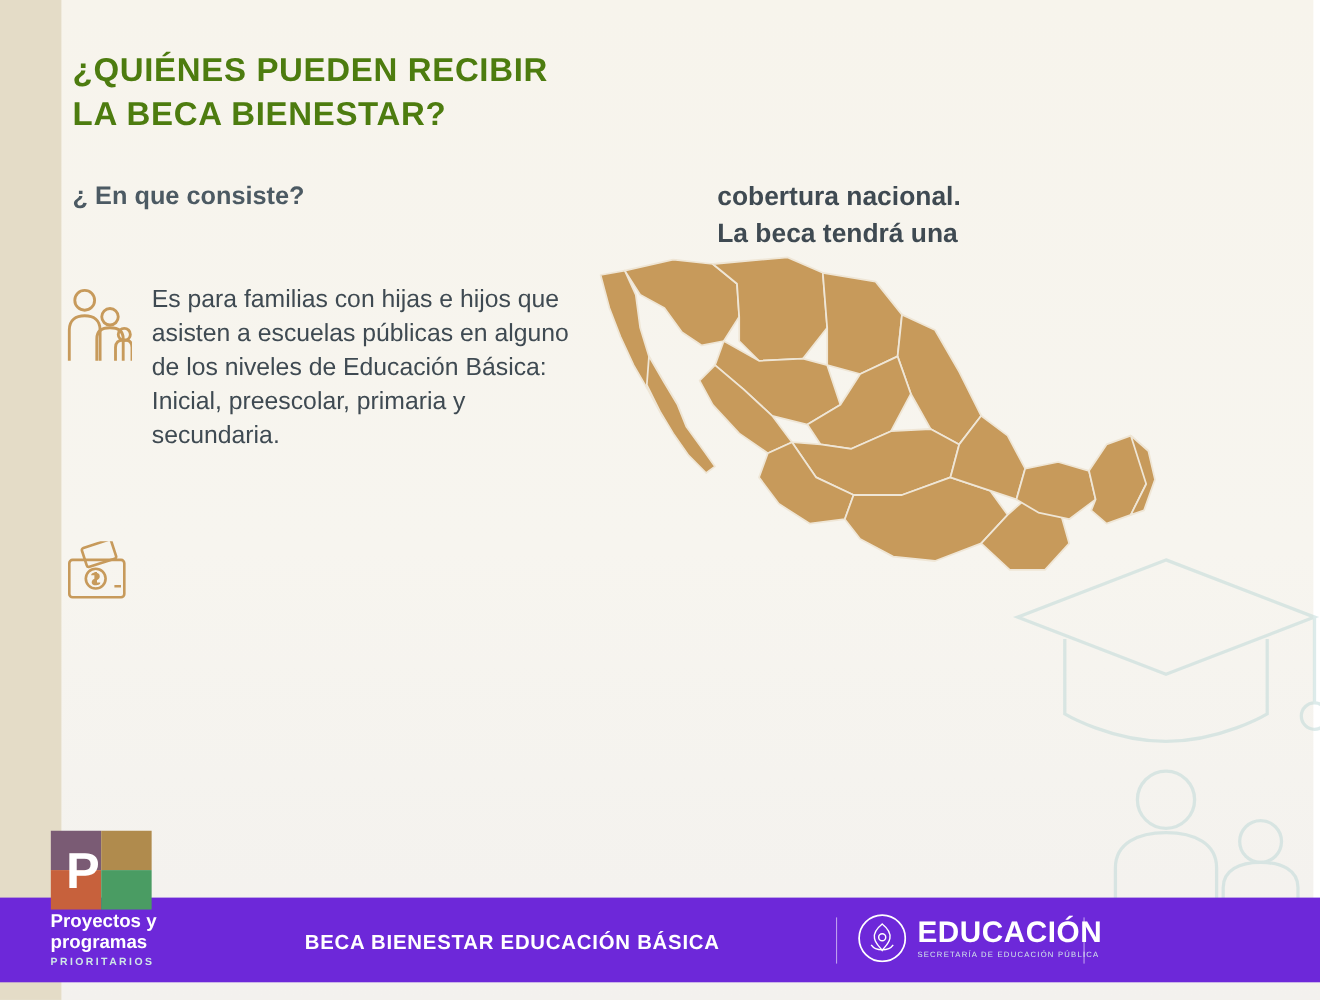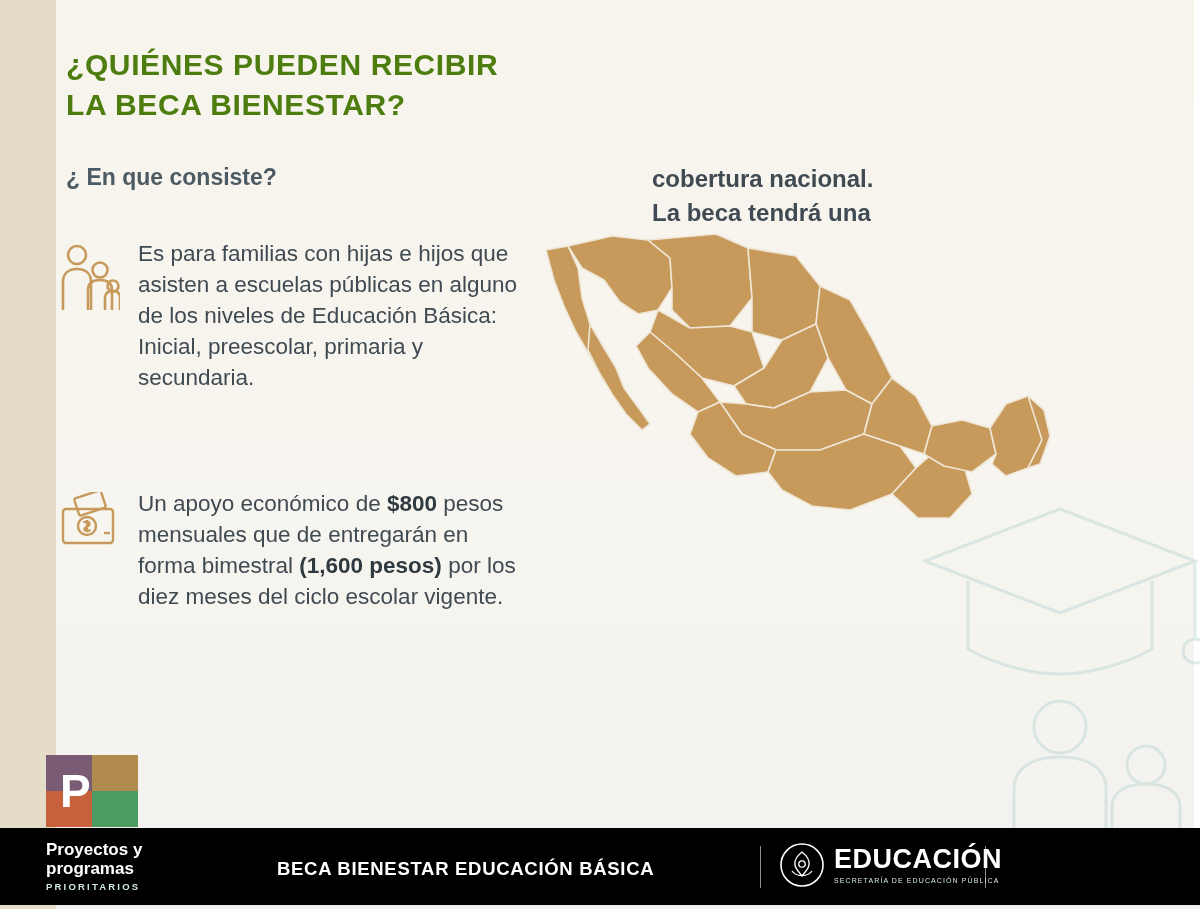--- a/index.html
+++ b/index.html
@@ -81,21 +81,21 @@
   .bullet .btext {
     color: #3f4a52;
     font-size: 22.5px;
     line-height: 1.38;
     width: 380px;
   }
   .bullet .btext b {
     color: #2f3940;
   }
 
-  #bullet-1 { left: 60px; top: 238px; }
+  #bullet-1 { left: 60px; top: 256px; }
   #bullet-2 { left: 60px; top: 488px; }
 
   
   .map-caption {
     position: absolute;
     left: 652px;
     top: 162px;
     color: #3f4a52;
     font-size: 24px;
     font-weight: bold;
@@ -107,24 +107,24 @@
     left: 520px;
     top: 228px;
     width: 560px;
     height: 380px;
   }
 
   
   .footer {
     position: absolute;
     left: 0;
-    bottom: 4px;
+    bottom: 16px;
     width: 1200px;
     height: 77px;
-    background: #000000;
+    background: #6d28d9;
     display: flex;
     align-items: center;
   }
   .footer-left {
     position: absolute;
     left: 0;
     bottom: 0;
     width: 230px;
     height: 77px;
     display: flex;
@@ -273,23 +273,20 @@
       <svg width="62" height="62" viewBox="0 0 62 62">
         <g fill="none" stroke="#c79a5b" stroke-width="2.4">
           <rect x="16" y="2" width="28" height="18" rx="2" transform="rotate(-18 30 11)"></rect>
           <rect x="3" y="17" width="50" height="34" rx="3"></rect>
           <circle cx="27" cy="34" r="9"></circle>
           <path d="M27 28 L27 40 M24 31 C24 29 29.5 29 29.5 32 C29.5 35 24.5 34.5 24.5 37 C24.5 39.5 30 39.5 30 37.5"></path>
           <path d="M44 41 L50 41"></path>
         </g>
       </svg>
     </div>
-    <div class="btext">
-      <span>Un apoyo económico de </span><b>$800</b><span> pesos mensuales que de entregarán en forma bimestral </span><b>(1,600 pesos)</b><span> por los diez meses del ciclo escolar vigente.</span>
-    </div>
   </div>
 
   <div class="map-caption">
     <div>cobertura nacional.</div>
     <div>La beca tendrá una</div>
   </div>
 
   <div class="map-wrap">
     <svg width="560" height="380" viewBox="0 0 560 380">
       <g fill="#c79a5b" stroke="#efe6d6" stroke-width="1.6" stroke-linejoin="round">

